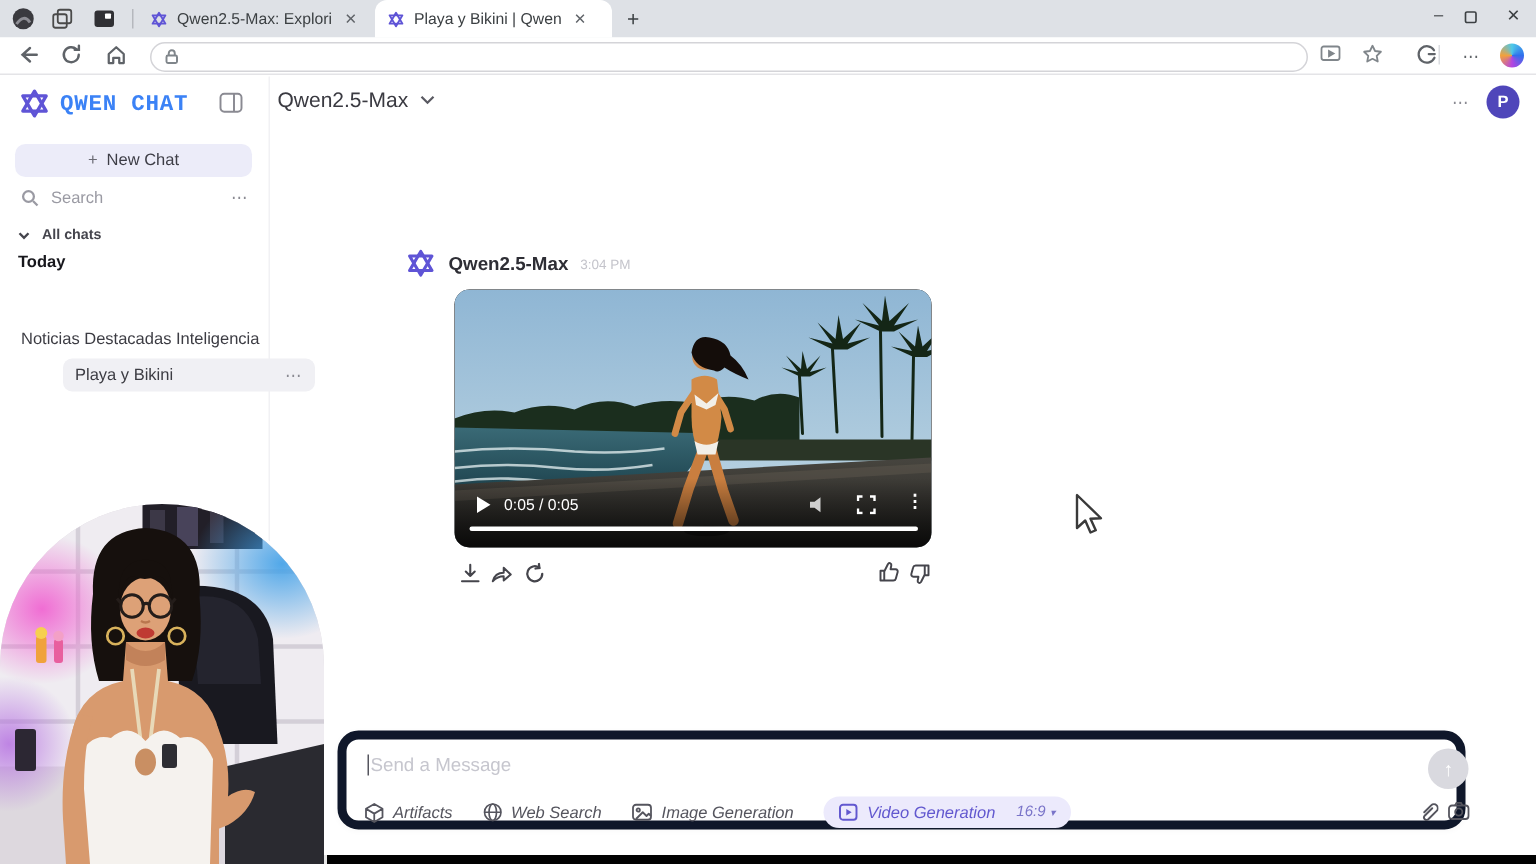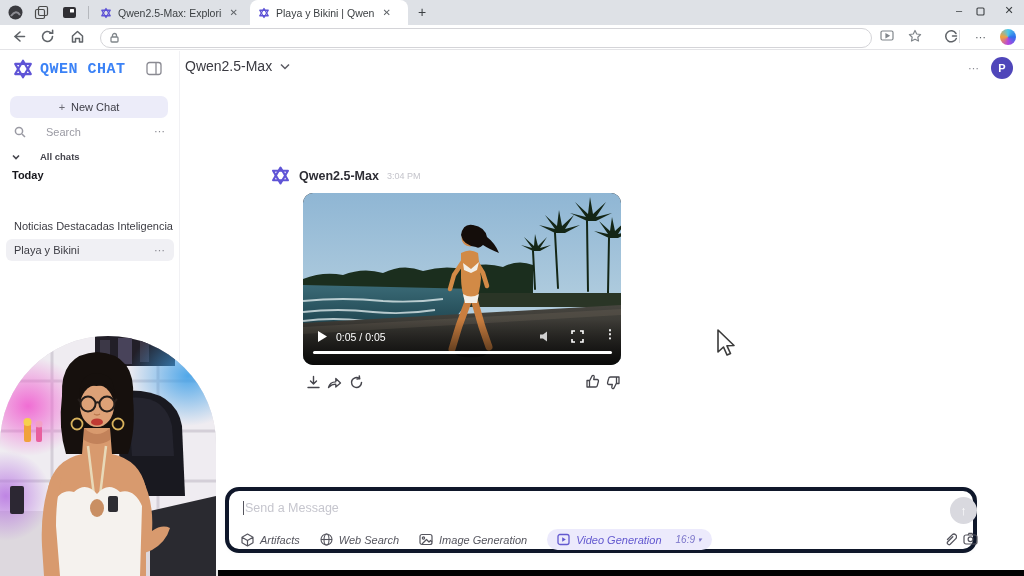--- a/index.html
+++ b/index.html
@@ -21,45 +21,45 @@
   .urlbar { left:100px; top:27.5px; width:772px; height:20px; background:#fff; border:1px solid #d4d4d8;
     border-radius:10px; display:flex; align-items:center; padding:0 8px; gap:6px; }
   .url-text { font-size:10.5px; color:#80868b; white-space:nowrap; overflow:hidden; }
   .url-text b { color:#202124; font-weight:bold; }
 
   
   .sidebar { left:0; top:51px; width:180px; height:519px; background:#fff; border-right:1px solid #f1f1f4; }
   .logotype { font-size:15px; font-weight:bold; letter-spacing:.5px; color:#3b82f6;font-family:Liberation Mono, monospace; }
   .newchat { left:10px; top:45px; width:158px; height:22px; background:#ececf9; border-radius:7px;
     display:flex; align-items:center; justify-content:center; gap:6px; font-size:11px; color:#3d3d46; }
-  .srow { display:flex; align-items:center; gap:20px; font-size:11px; color:#9a9aa3; }
+  .srow { display:flex; align-items:center; gap:8px; font-size:11px; color:#9a9aa3; }
   .chat-item { left:6px; width:168px; height:22px; border-radius:6px; display:flex; align-items:center;
     padding:0 8px; font-size:11px; color:#3c3c43; white-space:nowrap; overflow:hidden; }
-  .chat-item.selected { background:#f0f0f4; }
+  .chat-item.selected { background:#f0f0f4;margin-left:36px; }
   .dots { color:#8a8a92; letter-spacing:1px; font-size:11px; }
 
   .model-sel { left:185px; top:58px; display:flex; align-items:center; gap:8px; font-size:14px; color:#3a3a41; }
   .avatar { left:991px; top:57px; width:22px; height:22px; border-radius:50%; background:#4f46ba; color:#fff;
     display:flex; align-items:center; justify-content:center; font-size:11px; font-weight:bold; }
 
   .user-bubble { left:695px; top:118px; max-width:320px; background:#ececf8; border-radius:12px;
     padding:7px 13px; font-size:12px; color:#3a3a44; }
 
   .asst-row { left:270px; top:165px; display:flex; align-items:center; gap:8px; }
   .asst-name { font-size:12.5px; font-weight:bold; color:#2e2e35; }
   .asst-time { font-size(9px); font-size:9px; color:#c4c4cb; }
 
   .video-card { left:303px; top:193px; width:318px; height:172px; border-radius:10px; overflow:hidden; background:#000; }
   .vc-grad { left:0; bottom:0; width:100%; height:46px; background:linear-gradient(to top, rgba(0,0,0,.72), rgba(0,0,0,0)); }
   .vc-time { font-size:10.5px; color:#fff; }
   .vc-bar { left:10px; top:158px; width:299px; height:3px; background:#fff; border-radius:2px; }
   .act-ic { color:#45454c; }
   .icbtn { display:flex; align-items:center; justify-content:center; }
 
-  .composer { left:225px; top:487px; width:752px; height:66px; background:#fff; border:4px solid #0f172a;
+  .composer { left:225px; top:487px; width:752px; height:66px; background:#fff; border:6px solid #0f172a;
     border-radius:14px; box-shadow:0 1px 4px rgba(0,0,0,.03);padding-left:23px; }
   .ph-wrap { left:14px; top:10px; display:flex; align-items:center; gap:1px; }
   .caret { width:1px; height:14px; background:#55555e; }
   .placeholder { font-size:12.5px; color:#c6c6ce; }
   .chip { display:flex; align-items:center; gap:6px; font-size:11px; color:#55555e;font-style:italic; }
   .chip.active { background:#eceafc; color:#6258cf; border-radius:12px; padding:4px 10px; }
   .ratio { font-size:10px; color:#7a74c9; display:flex; align-items:center; gap:3px;text-align:right; }
   .sendbtn { left:721px; top:6px; width:27px; height:27px; border-radius:50%; background:#d9d9df; color:#fff;
     display:flex; align-items:center; justify-content:center; font-size:13px; font-weight:bold; }
   .disclaimer { left:0; top:558px; width:1024px; text-align:center; font-size:9px; color:#b8b8bf; }

